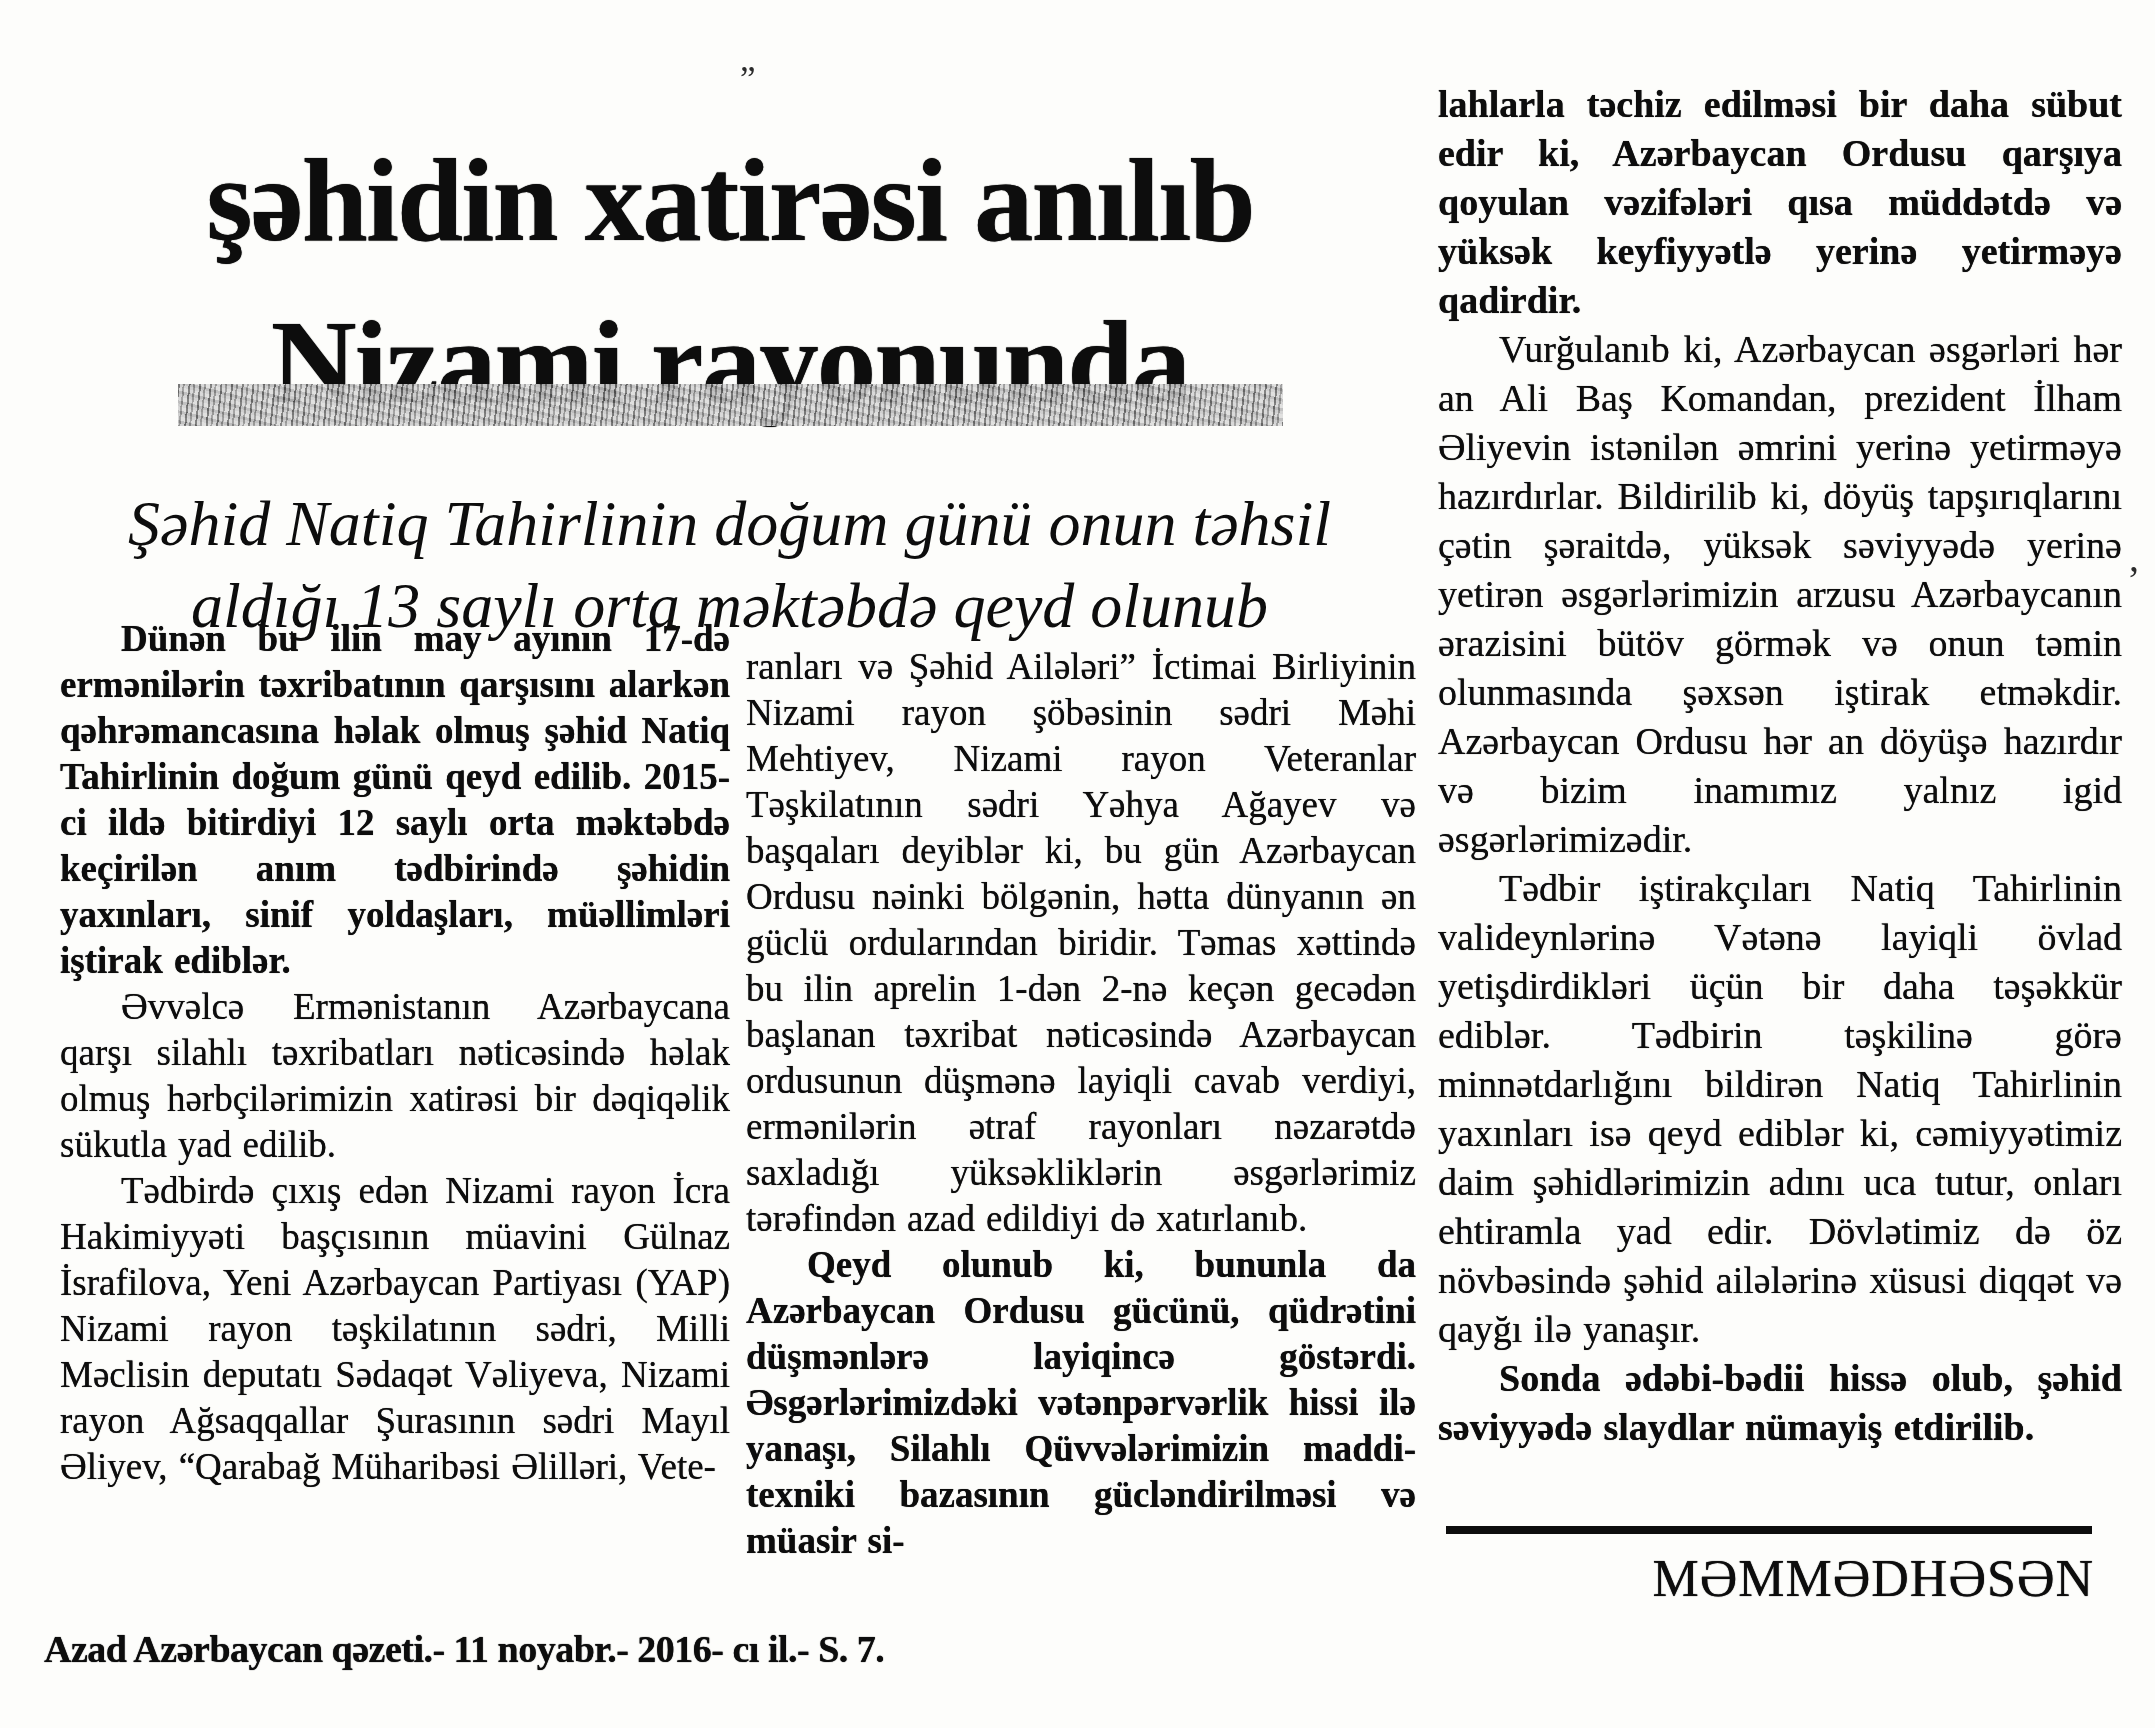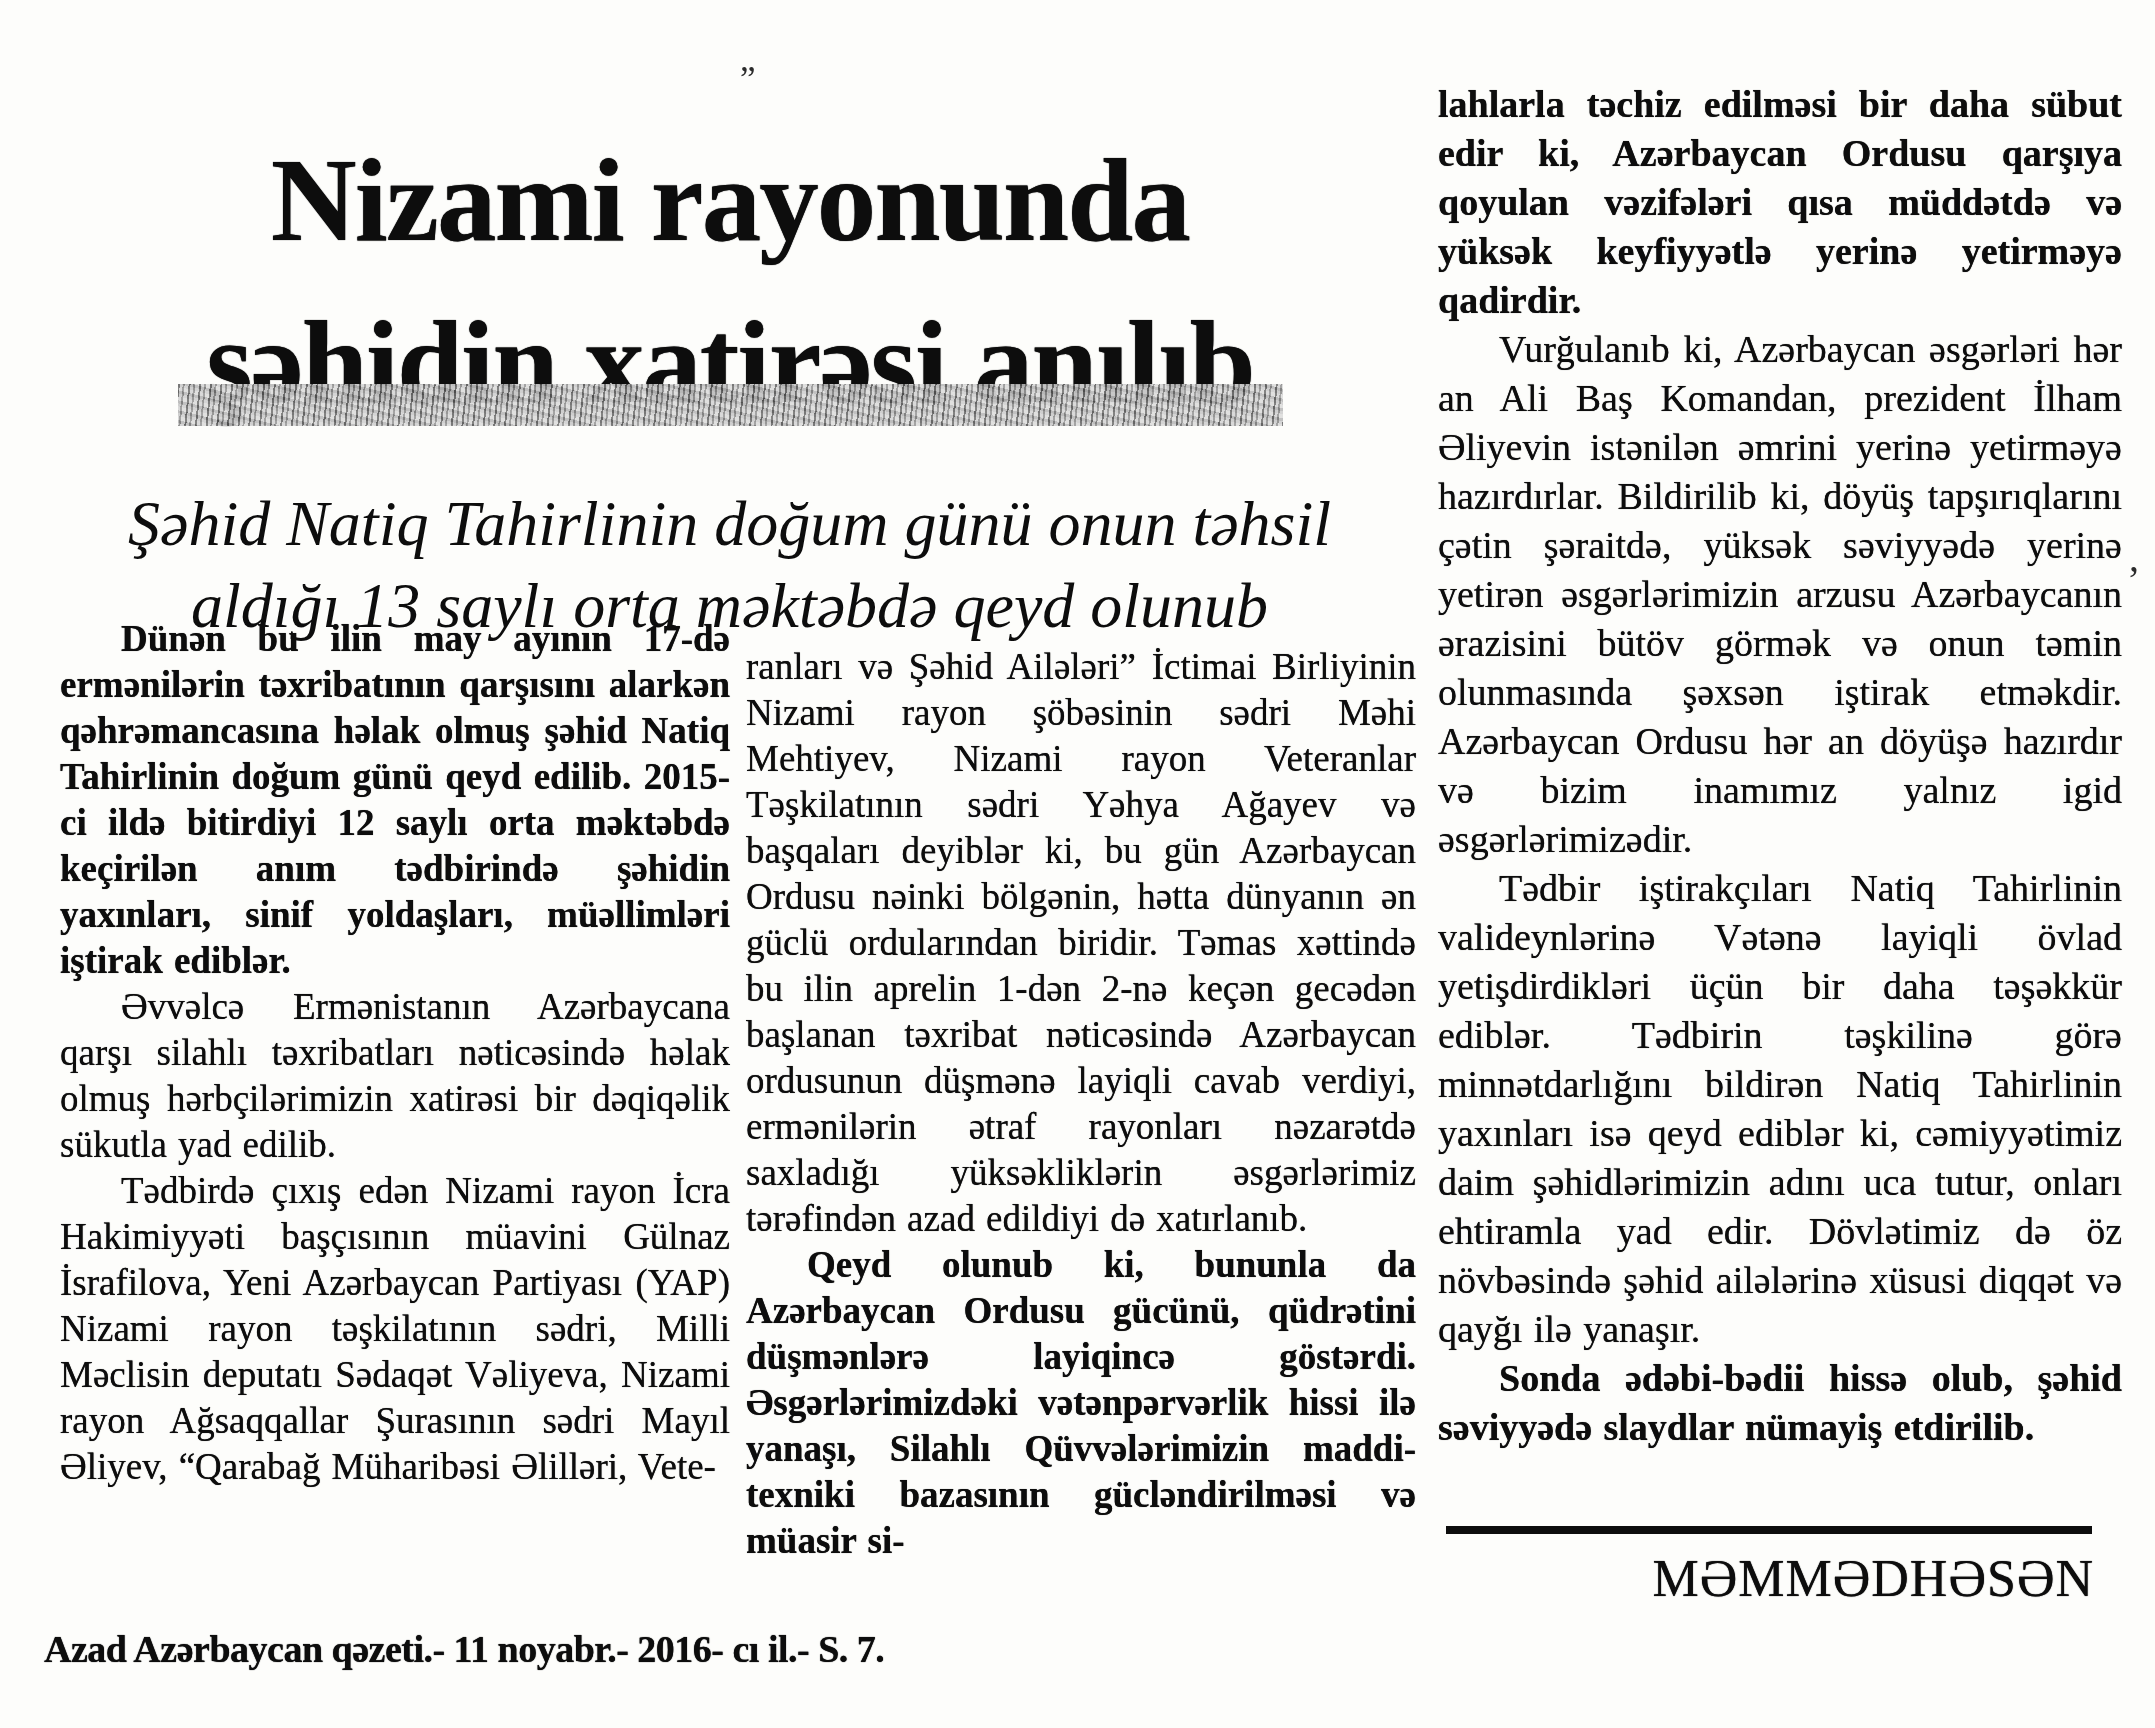--- a/index.html
+++ b/index.html
@@ -66,22 +66,22 @@
 </style>
 </head>
 <body>
 
 <div class="scan">
 
   <div class="scan-mark" id="mark-top">”</div>
   <div class="scan-mark" id="mark-right">,</div>
 
   <h1 class="headline">
+    <span>şəhidin xatirəsi anılıb</span>
     <span>Nizami rayonunda</span>
-    <span>şəhidin xatirəsi anılıb</span>
   </h1>
 
   <div class="halftone-bar"></div>
 
   <h2 class="subheadline">
     <span>Şəhid Natiq Tahirlinin doğum günü onun təhsil</span>
     <span>aldığı 13 saylı orta məktəbdə qeyd olunub</span>
   </h2>
 
   <div class="col" id="col1">

